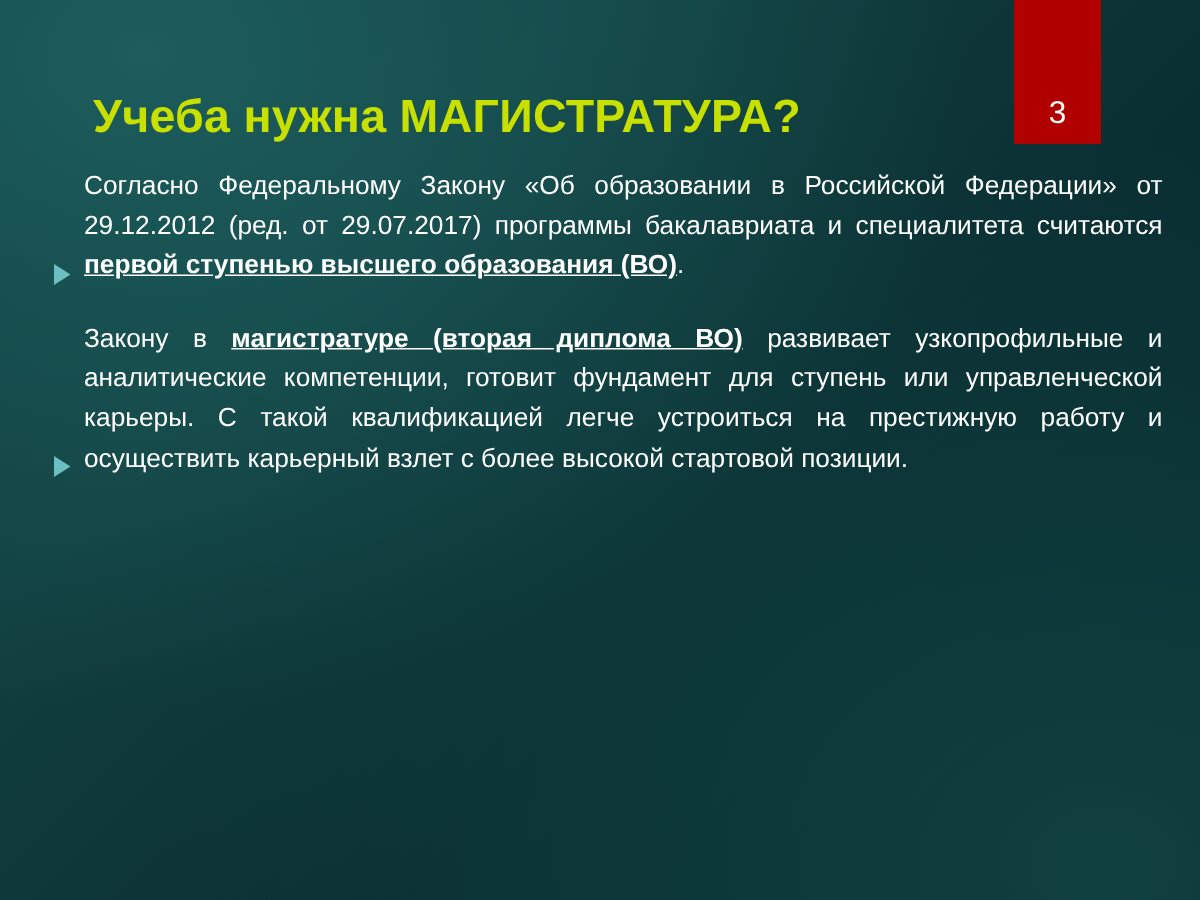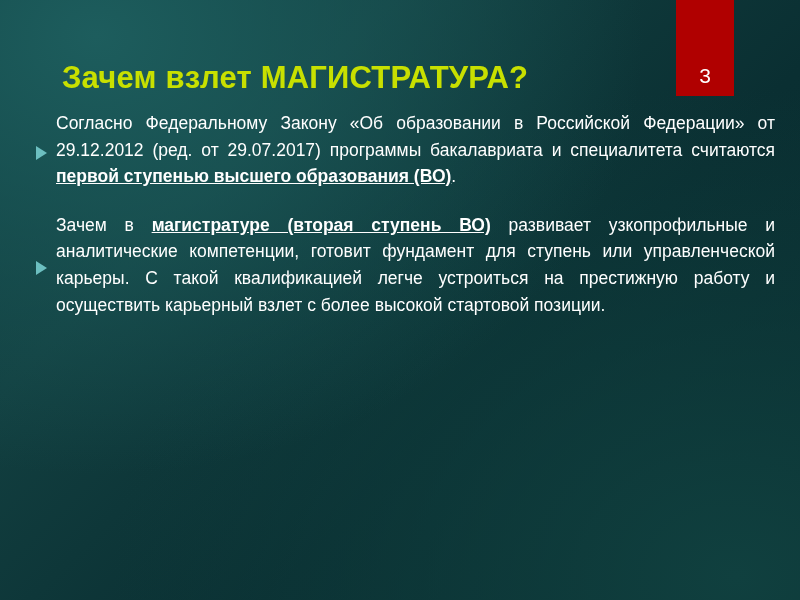--- a/index.html
+++ b/index.html
@@ -55,21 +55,21 @@
     font-family: "Liberation Sans", sans-serif;
   }
   .content {
     position: absolute;
     left: 30px;
     top: 110px;
     width: 745px;
   }
   .bullet-row {
     display: flex;
-    align-items: center;
+    align-items: flex-end;
     margin-bottom: 22px;
   }
   .bullet-marker {
     flex: 0 0 auto;
     width: 26px;
     padding-top: 6px;
     display: flex;
     justify-content: flex-start;
   }
   .tri {
@@ -96,33 +96,33 @@
 </style>
 </head>
 <body>
 
 <div class="slide">
 
   <div class="slide-number-tab">
     <span class="num">3</span>
   </div>
 
-  <div class="title">Зачем взлет МАГИСТРАТУРА?</div>
+  <div class="title">Учеба нужна МАГИСТРАТУРА?</div>
 
   <div class="content">
 
     <div class="bullet-row">
       <div class="bullet-marker">
         <span class="tri"></span>
       </div>
       <div class="bullet-text"><span>Согласно Федеральному Закону «Об образовании в Российской Федерации» от 29.12.2012 (ред. от 29.07.2017) программы бакалавриата и специалитета считаются </span><span class="bold-underline">первой ступенью высшего образования (ВО)</span><span>.</span></div>
     </div>
 
 
     <div class="bullet-row">
       <div class="bullet-marker">
         <span class="tri"></span>
       </div>
-      <div class="bullet-text"><span>Зачем в </span><span class="bold-underline">магистратуре (вторая ступень ВО)</span><span> развивает узкопрофильные и аналитические компетенции, готовит фундамент для ступень или управленческой карьеры. С такой квалификацией легче устроиться на престижную работу и осуществить карьерный взлет с более высокой стартовой позиции.</span></div>
+      <div class="bullet-text"><span>Закону в </span><span class="bold-underline">магистратуре (вторая диплома ВО)</span><span> развивает узкопрофильные и аналитические компетенции, готовит фундамент для ступень или управленческой карьеры. С такой квалификацией легче устроиться на престижную работу и осуществить карьерный взлет с более высокой стартовой позиции.</span></div>
     </div>
 
   </div>
 </div>
 
 </body></html>

